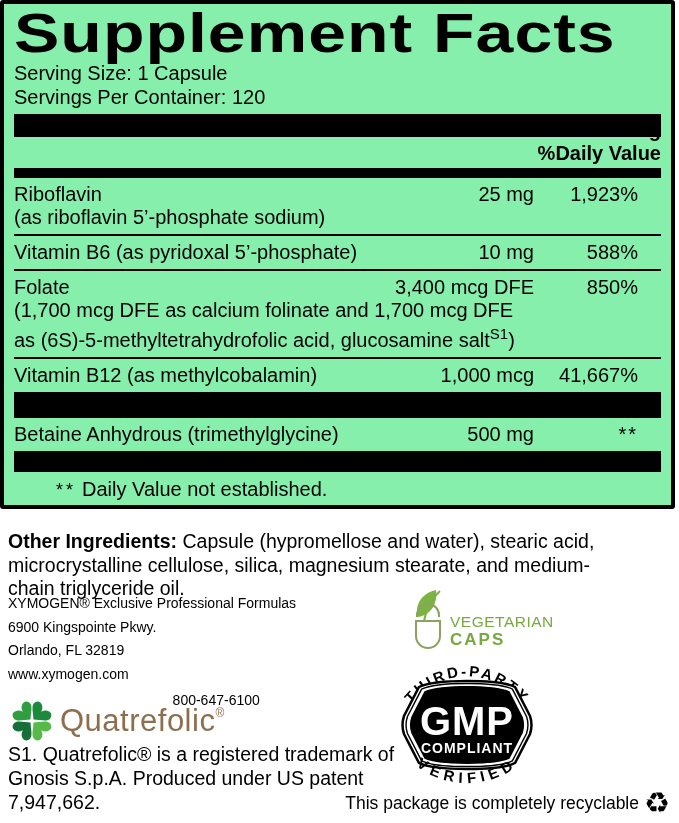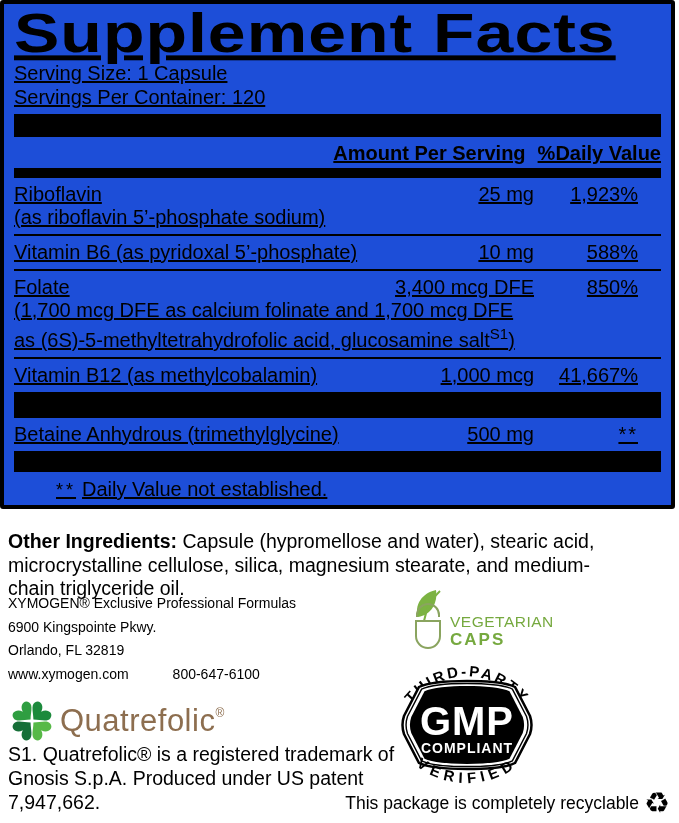--- a/index.html
+++ b/index.html
@@ -4,37 +4,37 @@
 <style>
   html,body{margin:0;padding:0;background:#fff;}
   .page{
     position:relative;width:679px;height:823px;background:#fff;
     font-family:"Liberation Sans",sans-serif;color:#000;overflow:hidden;
   }
   
   .facts-box{
     position:absolute;left:0;top:0;width:675px;height:509px;
     border:4px solid #000;border-radius:3px;box-sizing:border-box;
-    padding:0 10px;background:#1d4ed8;text-decoration:underline;
+    padding:0 10px;background:#86efac;
   }
   .facts-title{
     margin:3px 0 0 0;font-size:68px;font-weight:bold;letter-spacing:1px;
     line-height:62px;transform:scaleY(0.82);transform-origin:0 0;
     white-space:nowrap;
   }
   .serving-block{margin-top:-8px;}
   .serving-line{font-size:20px;line-height:24px;}
   .bar{background:#000;width:100%;}
   .bar-thick{height:23px;margin-top:5px;}
   .bar-med{height:10px;}
   .bar-after-b12{height:26px;}
   .bar-after-betaine{height:21px;}
   .hdr-row{
     display:flex;justify-content:flex-end;align-items:flex-end;
-    height:28px;padding-bottom:3px;font-weight:bold;font-size:20px;
+    height:28px;padding-bottom:3px;font-weight:bold;font-size:20px;flex-direction:column;
   }
   .hdr-dv{margin-left:12px;}
   .nrow{padding:5px 0;}
   .nrow.ruled{border-top:2px solid #000;}
   .nline{display:flex;align-items:baseline;font-size:20px;line-height:23px;}
   .nname{flex:1;white-space:nowrap;}
   .namt{width:150px;text-align:right;white-space:nowrap;}
   .ndv{width:127px;text-align:right;padding-right:23px;box-sizing:border-box;white-space:nowrap;}
   .ndetail{font-size:20px;line-height:23px;}
   .s1sup{font-size:15px;}
@@ -42,21 +42,21 @@
   .footnote{padding:6px 0 0 2px;font-size:20px;line-height:23px;margin-left:40px;}
   .fn-marker{letter-spacing:3px;font-size:18px;margin-right:6px;}
   
   .other-ing{
     position:absolute;left:8px;top:530px;width:614px;margin:0;
     font-size:19.5px;line-height:23.5px;
   }
   .other-ing b{font-weight:bold;}
   .contact{position:absolute;left:8px;top:592px;font-size:14px;line-height:23.5px;}
   .contact-row{display:flex;}
-  .contact-phone{margin-left:44px;}
+  .contact-phone{margin-left:44px;margin-top:26px;}
   .vegcaps{position:absolute;left:402px;top:588px;}
   .gmp{position:absolute;left:396px;top:654px;}
   .quatrefolic{position:absolute;left:8px;top:697px;display:flex;align-items:center;}
   .quatre-word{
     font-size:31px;color:#8d6e4f;letter-spacing:0.5px;margin-left:4px;
     font-family:"Liberation Sans",sans-serif;
   }
   .quatre-reg{font-size:12px;vertical-align:14px;color:#8d6e4f;}
   .s1-note{
     position:absolute;left:8px;top:742px;width:420px;margin:0;

